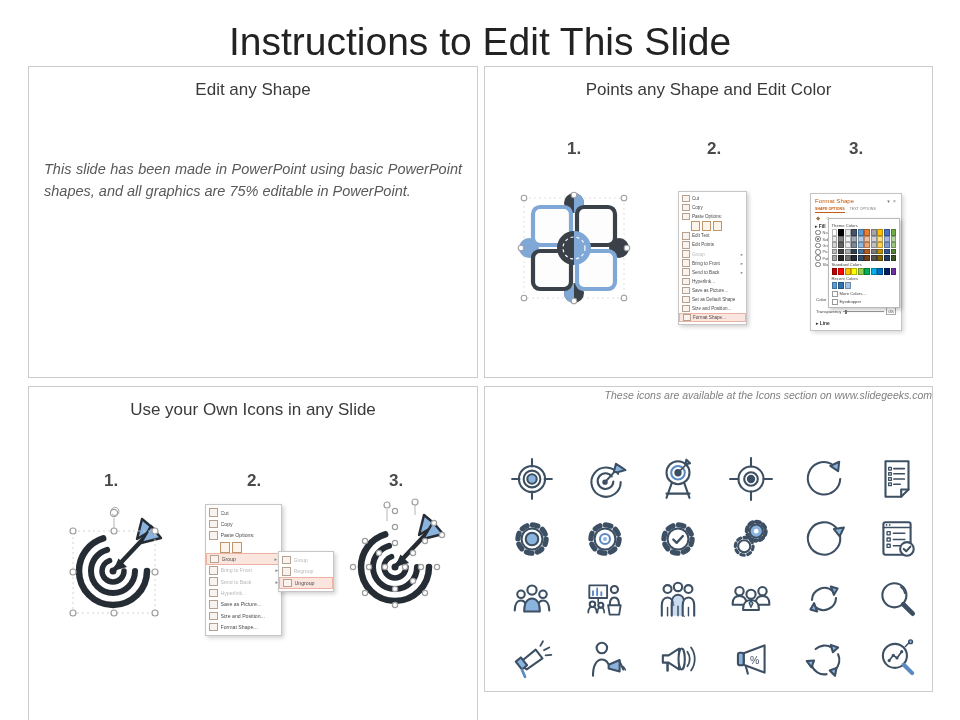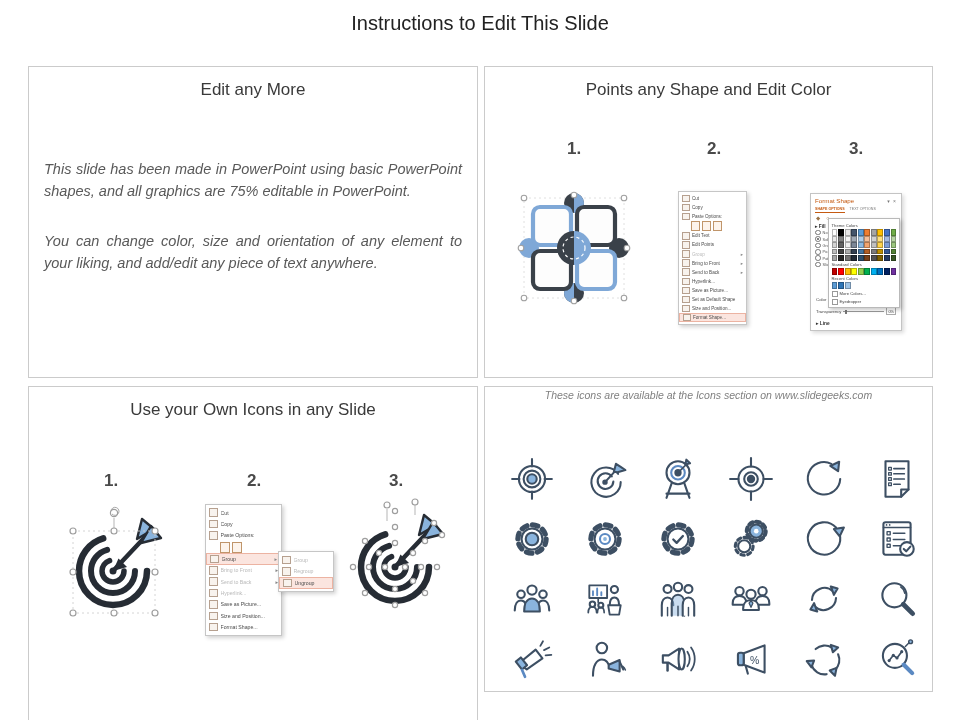--- a/index.html
+++ b/index.html
@@ -1,27 +1,27 @@
 <!DOCTYPE html>
 <html><head>
 <meta charset="utf-8">
 <style>
   html,body{margin:0;padding:0;background:#fff;}
   .slide{position:relative;width:960px;height:720px;background:#fff;font-family:"Liberation Sans",sans-serif;overflow:hidden;}
-  .slide-title{position:absolute;top:12px;left:0;width:100%;text-align:center;font-size:20px;font-weight:500;color:#222;margin:0;}
+  .slide-title{position:absolute;top:20px;left:0;width:100%;text-align:center;font-size:39px;font-weight:500;color:#222;margin:0;}
   .panel{position:absolute;background:#fff;border:1px solid #cbcbcb;box-sizing:border-box;}
   .p-tl{left:28px;top:66px;width:450px;height:312px;}
   .p-tr{left:484px;top:66px;width:449px;height:312px;}
   .p-bl{left:28px;top:386px;width:450px;height:368px;}
   .p-br{left:484px;top:386px;width:449px;height:306px;}
   .panel h2{margin:0;padding-top:13px;text-align:center;font-size:17px;font-weight:500;color:#3a3a3a;}
   .para{font-style:italic;font-size:14.5px;color:#595959;text-align:justify;line-height:1.55;margin:0 15px;}
   .para1{margin-top:58px;}
   .para2{margin-top:27px;}
-  .subtitle{margin:2px 0 0;text-align:center;font-style:italic;font-size:10.5px;color:#808080;}
+  .subtitle{margin:2px 0 0;text-align:right;font-style:italic;font-size:10.5px;color:#808080;}
   .step{position:absolute;font-weight:700;font-size:17px;color:#4a4a4a;}
   .tr-s1{left:82px;top:72px;} .tr-s2{left:222px;top:72px;} .tr-s3{left:364px;top:72px;}
   .bl-s1{left:75px;top:84px;} .bl-s2{left:218px;top:84px;} .bl-s3{left:360px;top:84px;}
   .gfx{position:absolute;}
   
   .ctxmenu{position:absolute;background:#fff;border:1px solid #c6c6c6;box-shadow:1.5px 2px 4px rgba(0,0,0,.18);padding:2px 0;box-sizing:border-box;z-index:3;}
   .mi{display:flex;align-items:center;padding:0 3px;color:#4a4a4a;box-sizing:border-box;}
   .mi .ic{border:0.6px solid #b6a08f;background:#f8f3ee;flex:none;}
   .mi .lb{flex:1;white-space:nowrap;overflow:hidden;}
   .mi .ar{color:#888;margin-left:1px;}
@@ -77,23 +77,22 @@
   .icell{display:flex;align-items:center;justify-content:center;}
   .icell svg{width:46px;height:46px;}
 </style>
 </head>
 <body>
 
 <div class="slide">
   <h1 class="slide-title">Instructions to Edit This Slide</h1>
 
   <section class="panel p-tl">
-    <h2>Edit any More</h2>
+    <h2>Edit any Shape</h2>
     <p class="para para1">This slide has been made in PowerPoint using basic PowerPoint shapes, and all graphics are 75% editable in PowerPoint.</p>
-    <p class="para para2">You can change color, size and orientation of any element to your liking, and add/edit any piece of text anywhere.</p>
   </section>
 
   <section class="panel p-tr">
     <h2>Points any Shape and Edit Color</h2>
     <span class="step tr-s1">1.</span>
     <span class="step tr-s2">2.</span>
     <span class="step tr-s3">3.</span>
 
     <svg class="gfx" style="left:28px;top:120px" width="122" height="122" viewBox="0 0 122 122">
       <rect x="11" y="11" width="100" height="100" fill="none" stroke="#dcdcdc" stroke-width="0.9" stroke-dasharray="2 3"></rect>

